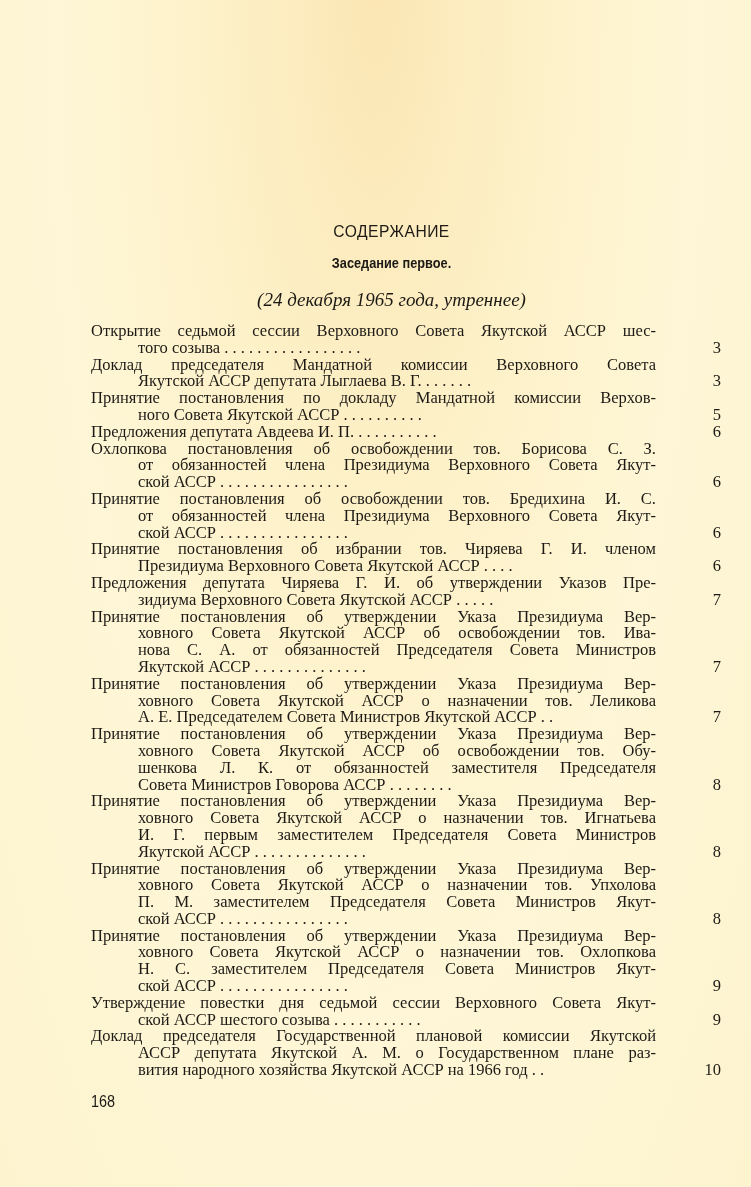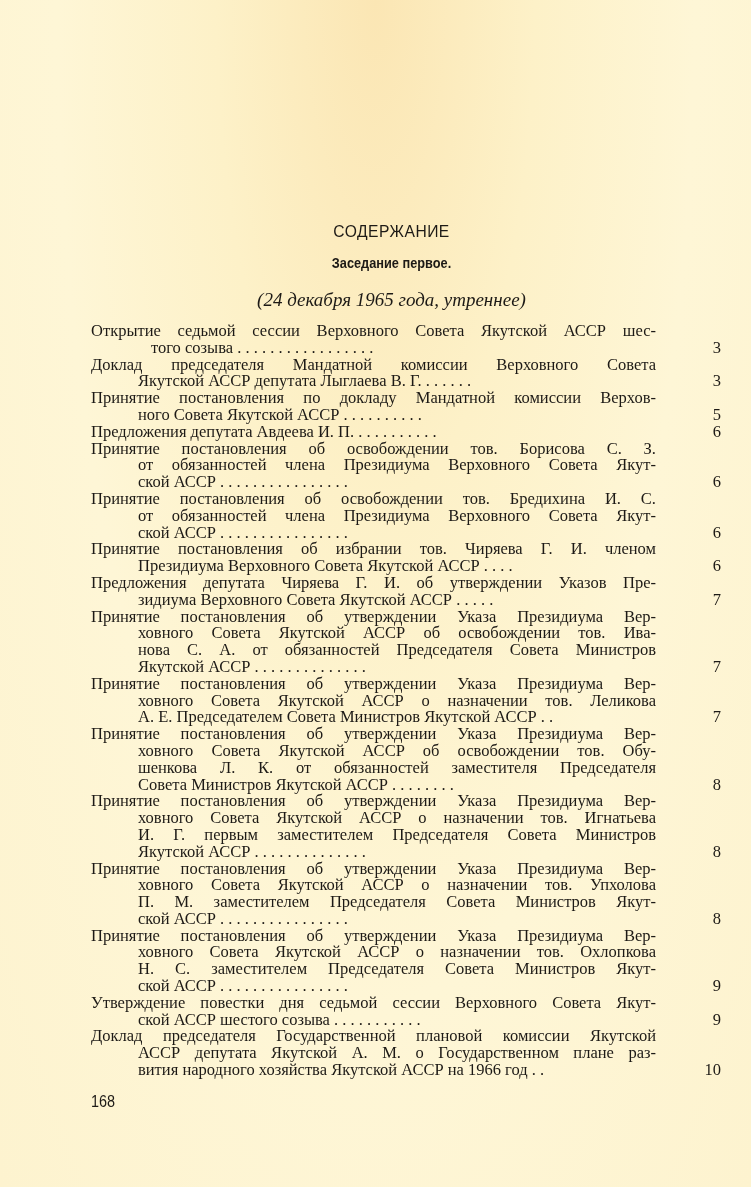--- a/index.html
+++ b/index.html
@@ -46,39 +46,39 @@
 </head>
 <body>
 
 <div class="page">
   <div class="title">СОДЕРЖАНИЕ</div>
   <div class="session">Заседание первое.</div>
   <div class="date">(24 декабря 1965 года, утреннее)</div>
   <div class="toc" id="toc">
       <div class="entry">
         <div class="line"><span style="white-space: nowrap;">Открытие седьмой сессии Верховного Совета Якутской АССР шес-</span></div>
-        <div class="line indent last"><span style="white-space: nowrap; margin-left: 13px;">того созыва . . . . . . . . . . . . . . . . .</span></div>
+        <div class="line indent last"><span style="white-space: nowrap;">того созыва . . . . . . . . . . . . . . . . .</span></div>
         <div class="pg" style="top: 16.8px;">3</div>
       </div>
       <div class="entry">
         <div class="line"><span style="white-space: nowrap;">Доклад председателя Мандатной комиссии Верховного Совета</span></div>
         <div class="line indent last"><span style="white-space: nowrap;">Якутской АССР депутата Лыглаева В. Г. . . . . . .</span></div>
         <div class="pg" style="top: 16.8px;">3</div>
       </div>
       <div class="entry">
         <div class="line"><span style="white-space: nowrap;">Принятие постановления по докладу Мандатной комиссии Верхов-</span></div>
         <div class="line indent last"><span style="white-space: nowrap;">ного Совета Якутской АССР . . . . . . . . . .</span></div>
         <div class="pg" style="top: 16.8px;">5</div>
       </div>
       <div class="entry">
         <div class="line last"><span style="white-space: nowrap;">Предложения депутата Авдеева И. П. . . . . . . . . . .</span></div>
         <div class="pg" style="top: 0px;">6</div>
       </div>
       <div class="entry">
-        <div class="line"><span style="white-space: nowrap;">Принятие постановления об освобождении тов. Борисова С. З.</span></div>
+        <div class="line"><span style="white-space: nowrap;">Охлопкова постановления об освобождении тов. Борисова С. З.</span></div>
         <div class="line indent"><span style="white-space: nowrap;">от обязанностей члена Президиума Верховного Совета Якут-</span></div>
         <div class="line indent last"><span style="white-space: nowrap;">ской АССР . . . . . . . . . . . . . . . .</span></div>
         <div class="pg" style="top: 33.6px;">6</div>
       </div>
       <div class="entry">
         <div class="line"><span style="white-space: nowrap;">Принятие постановления об освобождении тов. Бредихина И. С.</span></div>
         <div class="line indent"><span style="white-space: nowrap;">от обязанностей члена Президиума Верховного Совета Якут-</span></div>
         <div class="line indent last"><span style="white-space: nowrap;">ской АССР . . . . . . . . . . . . . . . .</span></div>
         <div class="pg" style="top: 33.6px;">6</div>
       </div>
@@ -102,21 +102,21 @@
       <div class="entry">
         <div class="line"><span style="white-space: nowrap;">Принятие постановления об утверждении Указа Президиума Вер-</span></div>
         <div class="line indent"><span style="white-space: nowrap;">ховного Совета Якутской АССР о назначении тов. Леликова</span></div>
         <div class="line indent last"><span style="white-space: nowrap;">А. Е. Председателем Совета Министров Якутской АССР . .</span></div>
         <div class="pg" style="top: 33.6px;">7</div>
       </div>
       <div class="entry">
         <div class="line"><span style="white-space: nowrap;">Принятие постановления об утверждении Указа Президиума Вер-</span></div>
         <div class="line indent"><span style="white-space: nowrap;">ховного Совета Якутской АССР об освобождении тов. Обу-</span></div>
         <div class="line indent"><span style="white-space: nowrap;">шенкова Л. К. от обязанностей заместителя Председателя</span></div>
-        <div class="line indent last"><span style="white-space: nowrap;">Совета Министров Якутской АССР . . . . . . . .</span></div>
+        <div class="line indent last"><span style="white-space: nowrap;">Совета Министров Говорова АССР . . . . . . . .</span></div>
         <div class="pg" style="top: 50.4px;">8</div>
       </div>
       <div class="entry">
         <div class="line"><span style="white-space: nowrap;">Принятие постановления об утверждении Указа Президиума Вер-</span></div>
         <div class="line indent"><span style="white-space: nowrap;">ховного Совета Якутской АССР о назначении тов. Игнатьева</span></div>
         <div class="line indent"><span style="white-space: nowrap;">И. Г. первым заместителем Председателя Совета Министров</span></div>
         <div class="line indent last"><span style="white-space: nowrap;">Якутской АССР . . . . . . . . . . . . . .</span></div>
         <div class="pg" style="top: 50.4px;">8</div>
       </div>
       <div class="entry">

